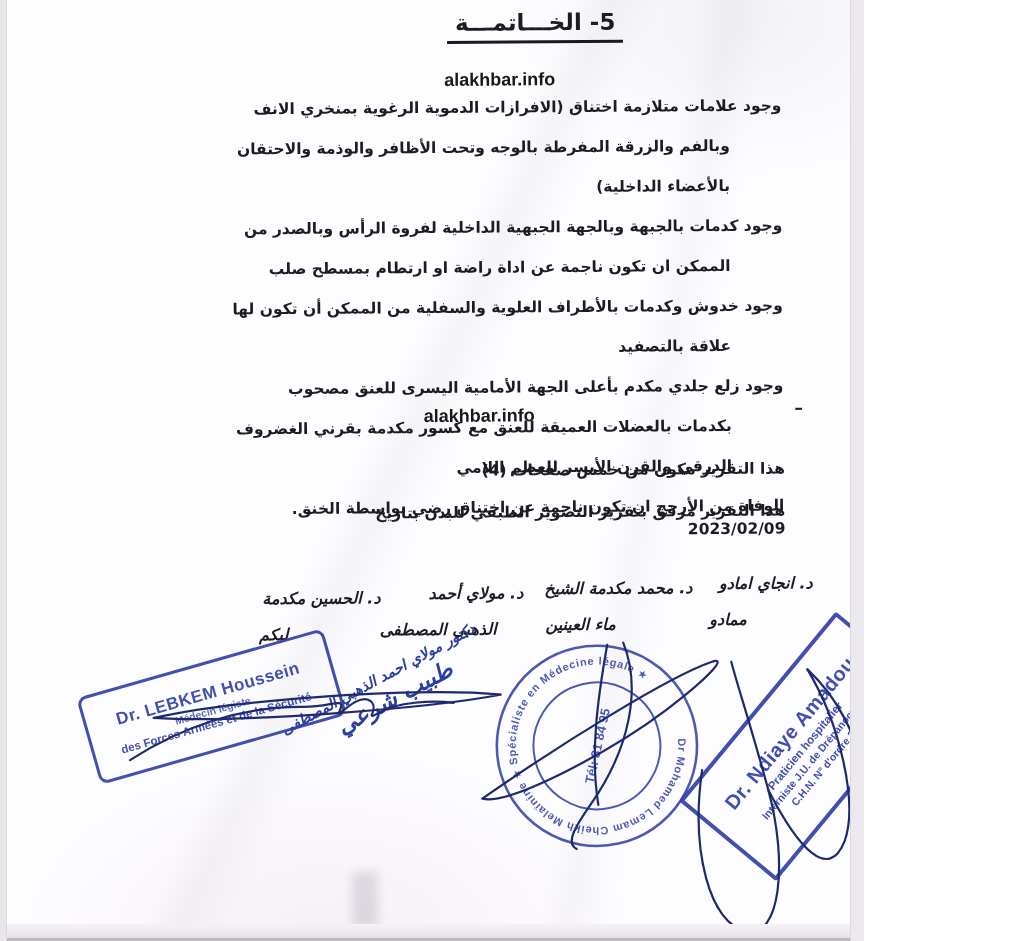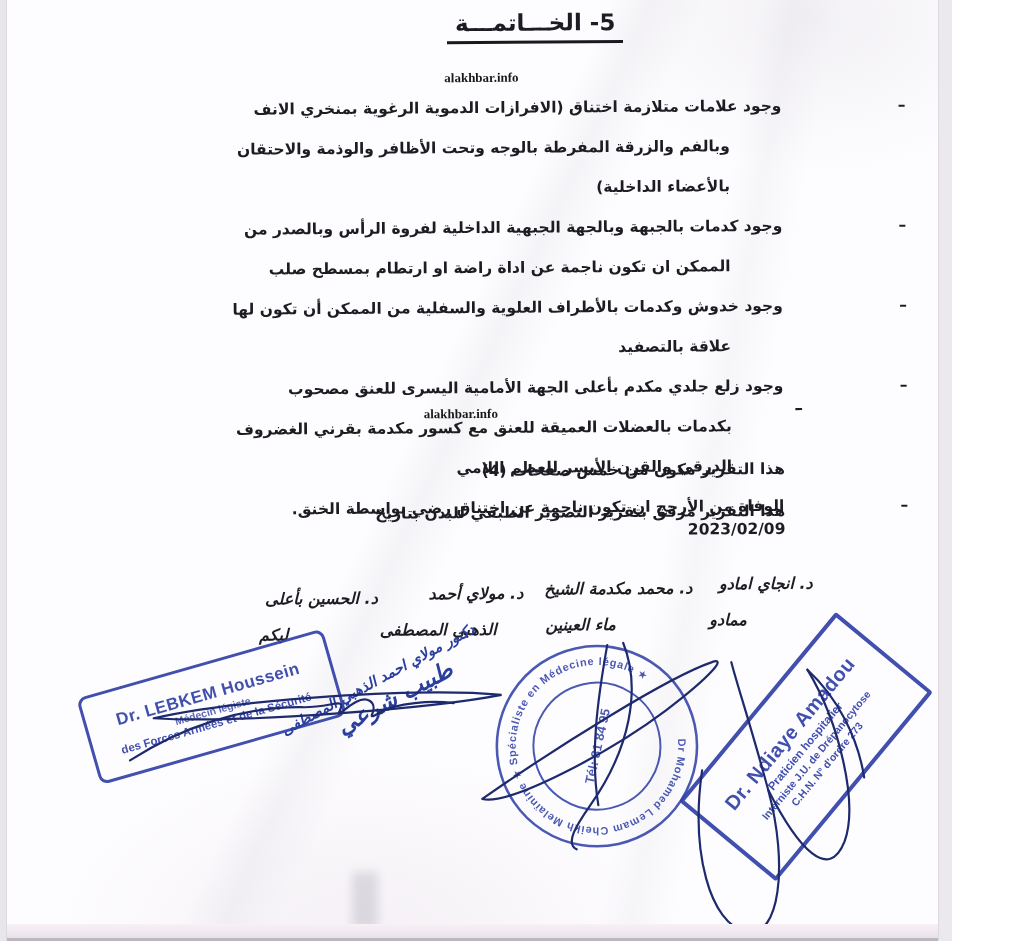--- a/index.html
+++ b/index.html
@@ -1,17 +1,17 @@
 <!DOCTYPE html>
 <html lang="ar" style="--stamp-blue: #2d3da6; --ink-navy: #1e2a6e; --text: #1c1c22;"><head>
 <meta charset="utf-8">
 <style>
   html,body{margin:0;padding:0;background:#ffffff;}
   .page{
-    position:relative;width:952px;height:941px;overflow:hidden;
+    position:relative;width:864px;height:941px;overflow:hidden;
     background:
       radial-gradient(ellipse 320px 220px at 86% 2%, rgba(188,183,196,.16), transparent 70%),
       radial-gradient(ellipse 420px 260px at 38% 100%, rgba(214,198,216,.22), transparent 72%),
       linear-gradient(115deg, transparent 44%, rgba(170,165,182,.10) 47%, transparent 51%),
       linear-gradient(100deg, transparent 68%, rgba(170,165,182,.08) 71%, transparent 75%),
       #fdfcfe;
     font-family:"DejaVu Sans", sans-serif;
     color:var(--text,#1c1c22);
   }
   .edge-left{position:absolute;left:0;top:0;width:6px;height:100%;background:#e8e6eb;border-right:1px solid #dcd9df;z-index:6;}
@@ -19,21 +19,21 @@
   .edge-bottom{position:absolute;left:0;bottom:0;width:100%;height:14px;background:linear-gradient(#f7f1f6,#eae2ea);border-bottom:3px solid #bdb7c0;z-index:5;}
   .content{position:absolute;inset:0;transform:rotate(-0.4deg);transform-origin:50% 50%;}
 
   
   .ar{direction:rtl;}
   .title{
     position:absolute;left:450px;top:10px;z-index:2;
     font-size:23px;font-weight:bold;letter-spacing:.5px;
     padding:0 8px 5px;border-bottom:3px solid #191920;
   }
-  .wm{position:absolute;z-index:2;font-family:Liberation Serif, serif;font-weight:bold;font-size:13px;color:#181818;}
+  .wm{position:absolute;z-index:2;font-family:Liberation Sans, sans-serif;font-weight:bold;font-size:18px;color:#181818;}
   .wm1{left:447px;top:70px;}
   .wm2{left:424px;top:406px;}
   .dash2{position:absolute;left:795px;top:400px;font-size:17px;font-weight:bold;z-index:2;}
 
   .bullets{position:absolute;left:232px;top:88px;width:588px;z-index:2;}
   .bullet{
     margin:0;padding:0 88px 0 0;text-indent:-88px;
     font-size:15.5px;font-weight:bold;line-height:40px;text-align:right;
   }
   .bullet .dash{display:inline-block;width:36px;font-weight:bold;}
@@ -125,21 +125,21 @@
     </div>
     <div class="sig sig1 ar">
       <span>د. محمد مكدمة الشيخ</span>
       <span class="n2">ماء العينين</span>
     </div>
     <div class="sig sig2 ar">
       <span>د. مولاي أحمد</span>
       <span class="n2">الذهبي المصطفى</span>
     </div>
     <div class="sig sig3 ar">
-      <span>د. الحسين بأعلى</span>
+      <span>د. الحسين مكدمة</span>
       <span class="n2">لبكم</span>
     </div>
 
     <div class="stamp stamp-lebkem">
       <div class="l1">Dr. LEBKEM Houssein</div>
       <div class="l2">Médecin légiste</div>
       <div class="l3">des Forces Armées et de la Sécurité</div>
     </div>
 
     <svg class="stamp stamp-round" viewBox="0 0 220 220">

